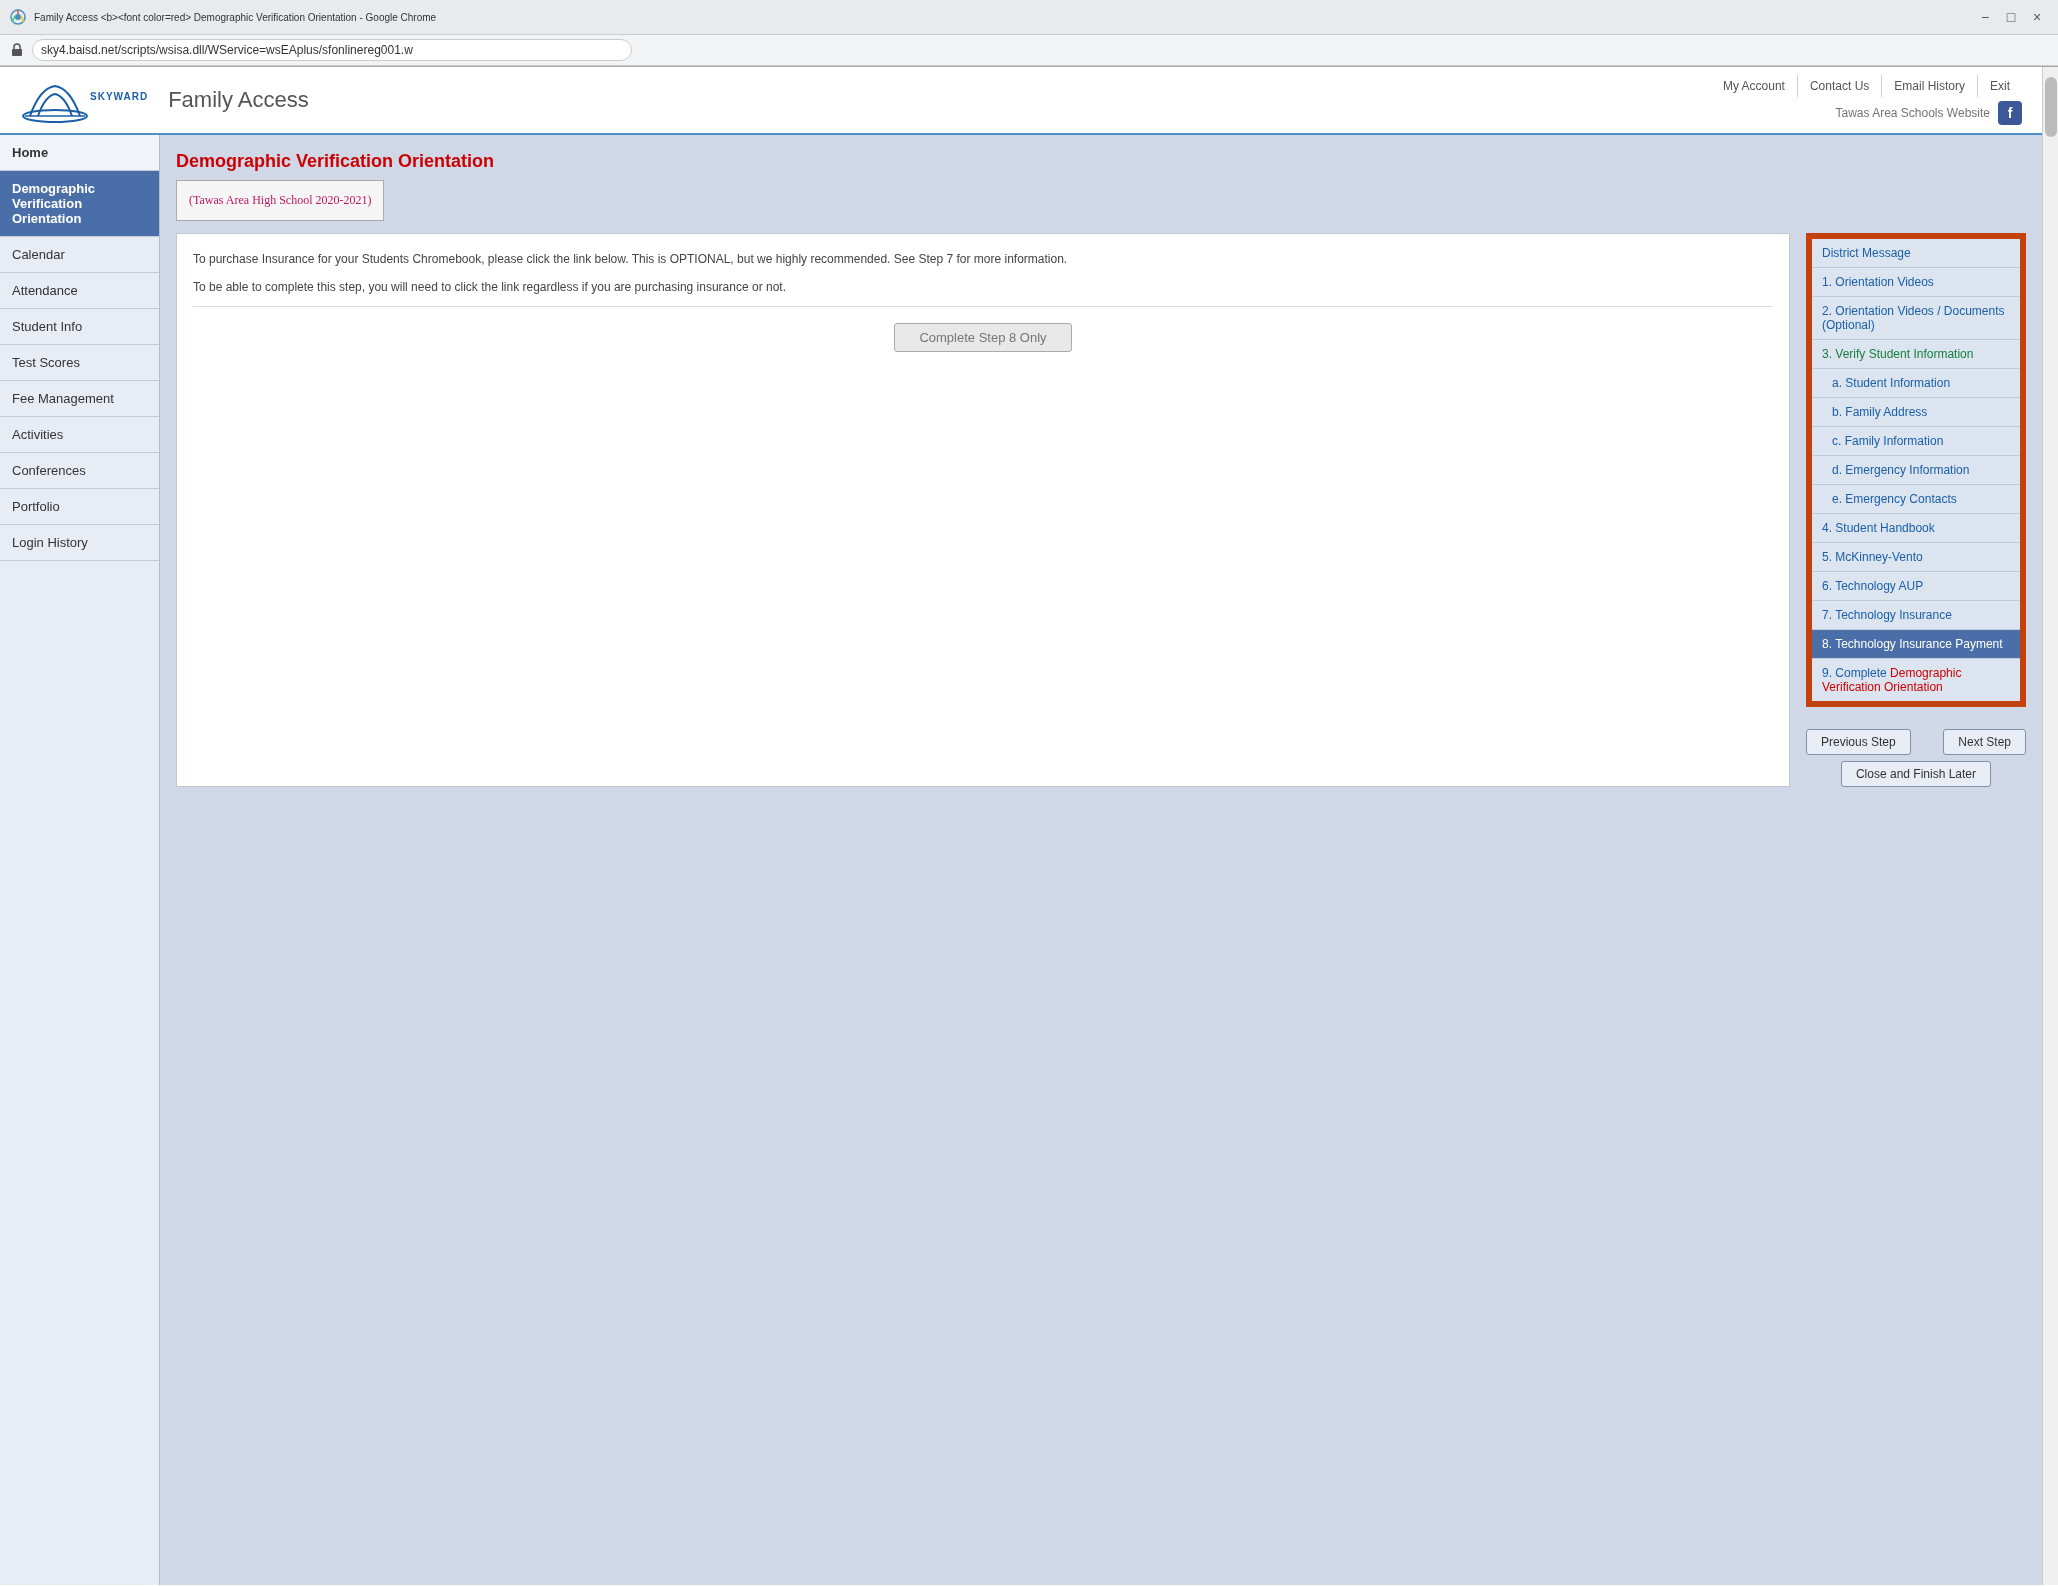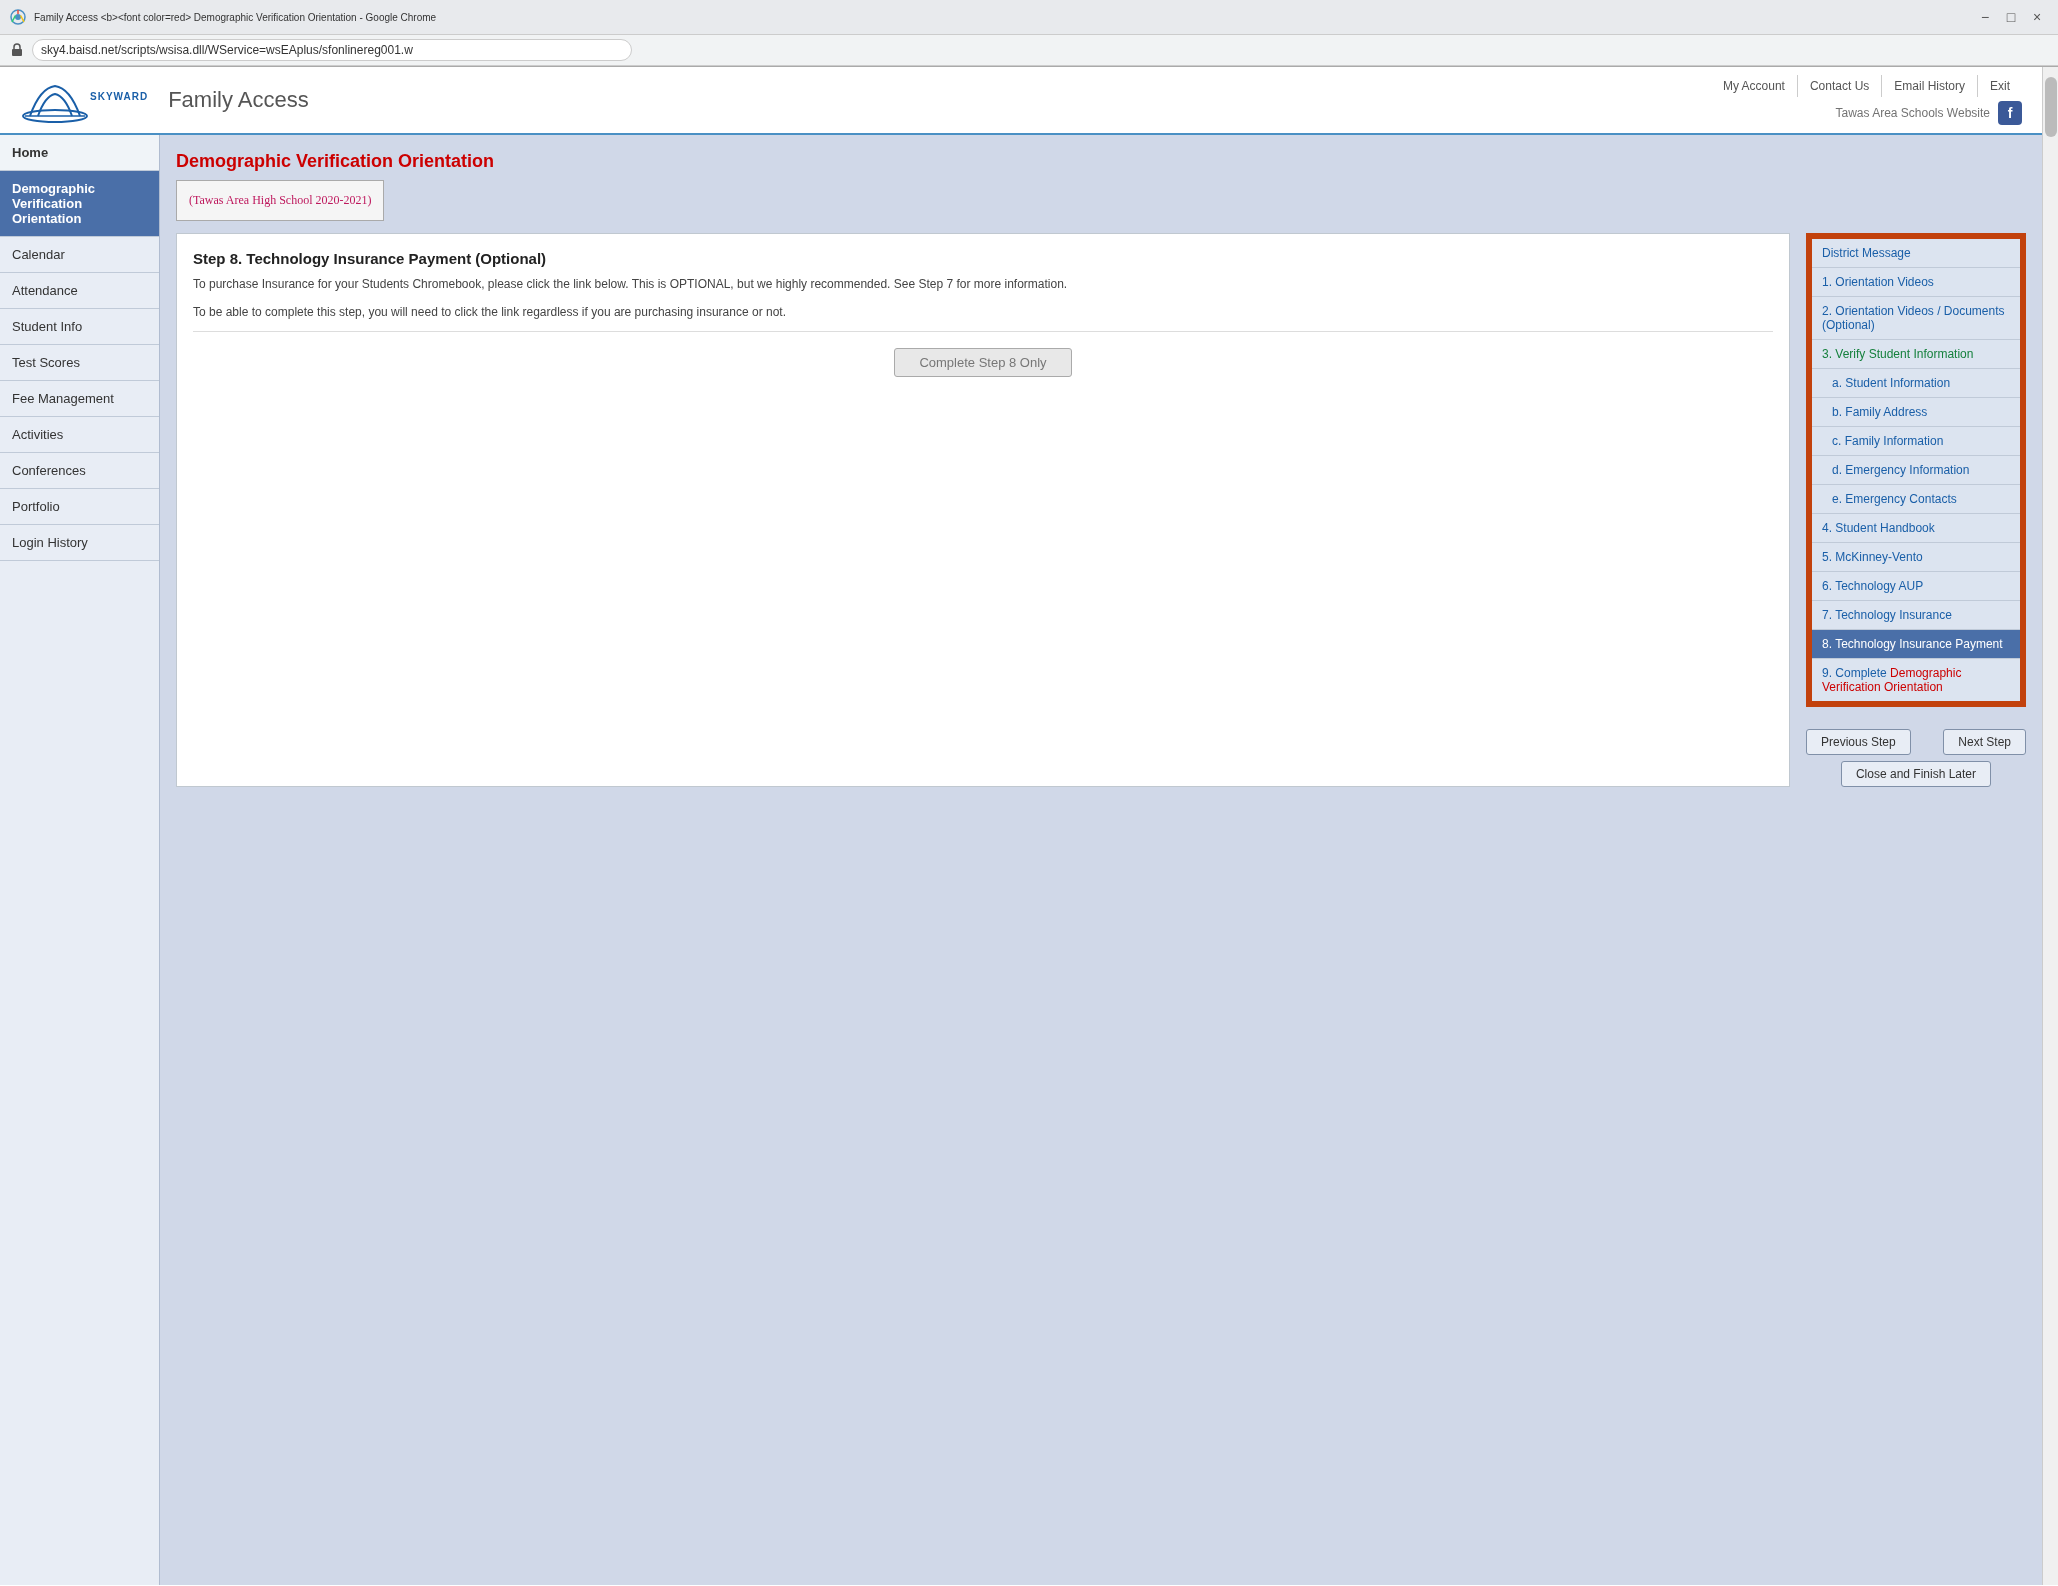--- a/index.html
+++ b/index.html
@@ -216,21 +216,20 @@
         <div class="sidebar-item">Login History</div>
       </div>
 
       <div class="main-area">
         <div class="page-title">Demographic Verification Orientation</div>
         <div class="school-tag">(Tawas Area High School 2020-2021)</div>
 
         <div class="content-row">
 
           <div class="content-box">
-            <div class="step-title">Step 8. Technology Insurance Payment (Optional)</div>
             <p class="step-desc">To purchase Insurance for your Students Chromebook, please click the link below. This is OPTIONAL, but we highly recommended. See Step 7 for more information.</p>
             <p class="step-desc">To be able to complete this step, you will need to click the link regardless if you are purchasing insurance or not.</p>
             <div style="height:1px; background:#ddd; margin: 8px 0;"></div>
             <div class="complete-btn-area">
               <button class="complete-btn">Complete Step 8 Only</button>
             </div>
           </div>
 
           <div class="right-sidebar">
             <div class="right-sidebar-box">

